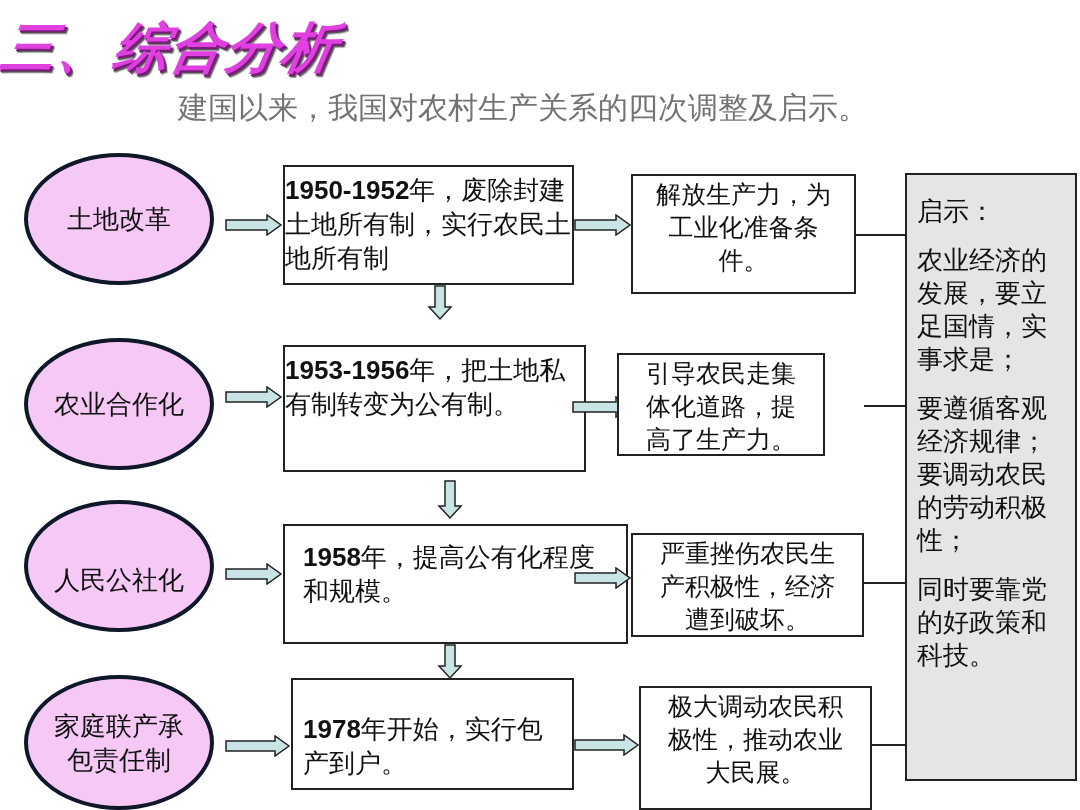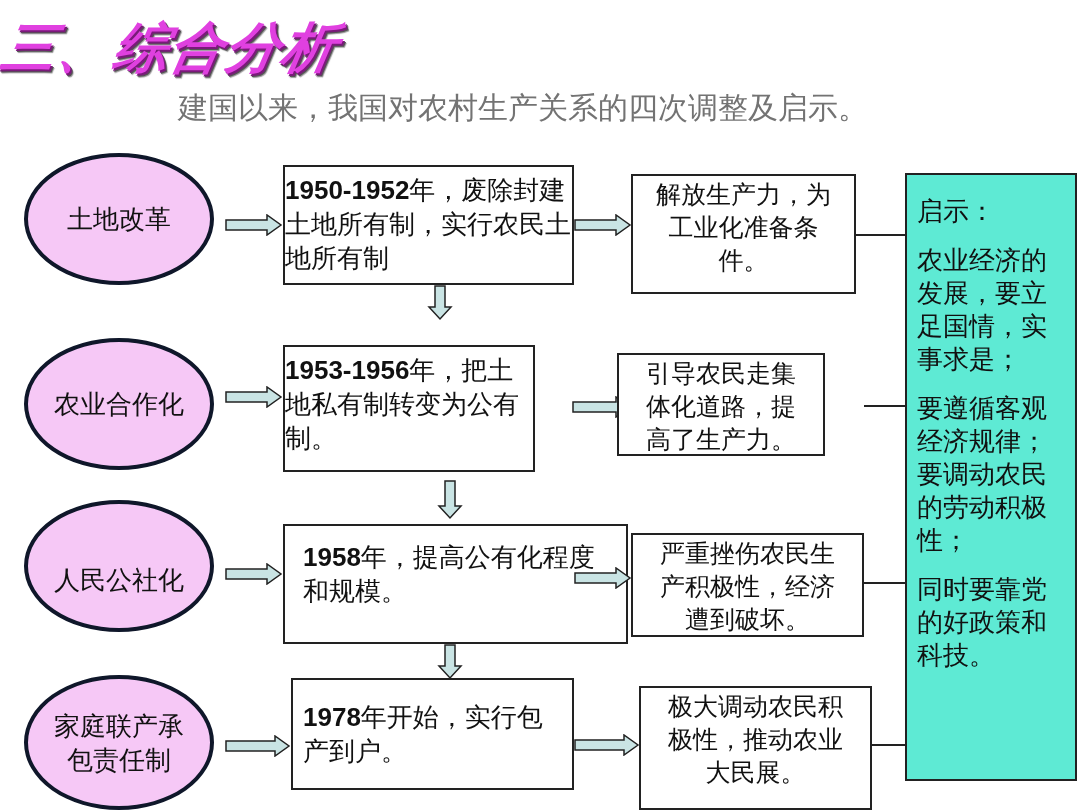--- a/index.html
+++ b/index.html
@@ -12,21 +12,21 @@
   .ellipse { position: absolute; width: 190px; height: 132px; border-radius: 50%; background: #f6c8f6;
              border: 4px solid #0f172a; box-sizing: border-box; display: flex; align-items: center; justify-content: center;
              font-size: 26px; text-align: center; line-height: 34px; }
   .box { position: absolute; background: #fff; border: 2px solid #222; box-sizing: border-box;
          font-size: 26px; line-height: 34px; padding: 6px 0; }
   .box b { font-family: "Liberation Sans", sans-serif; font-weight: bold; }
   .rbox { position: absolute; background: #fff; border: 2px solid #222; box-sizing: border-box;
           font-size: 25px; line-height: 33px; padding: 2px 16px; text-align: center; }
   .arrow-r, .arrow-d { position: absolute; }
   .hline { position: absolute; height: 2px; background: #222; }
-  .insight { position: absolute; left: 905px; top: 173px; width: 172px; height: 608px; background: #5eead4;
+  .insight { position: absolute; left: 905px; top: 173px; width: 172px; height: 608px; background: #e5e5e5;
              border: 2px solid #222; box-sizing: border-box; padding: 20px 8px 0 10px; font-size: 26px; line-height: 33px; }
   .insight p { margin: 0 0 16px 0; }
 </style>
 </head>
 <body>
 
 <div class="title">三、综合分析</div>
 <div class="subtitle">建国以来，我国对农村生产关系的四次调整及启示。</div>
 
 <div class="ellipse" style="left:24px;top:153px;">
@@ -47,21 +47,21 @@
 <svg class="arrow-d" style="left:427px;top:285px;" width="26" height="36">
   <polygon points="8,1 18,1 18,22 24,22 13,34 2,22 8,22" fill="#c9e4e4" stroke="#222" stroke-width="1.5"></polygon>
 </svg>
 
 <div class="ellipse" style="left:24px;top:338px;">
   <span>农业合作化</span>
 </div>
 <svg class="arrow-r" style="left:225px;top:386px;" width="58" height="22">
   <polygon points="1,6 42,6 42,1 56,11 42,21 42,16 1,16" fill="#c9e4e4" stroke="#222" stroke-width="1.5"></polygon>
 </svg>
-<div class="box" style="left:283px;top:345px;width:252px;height:127px;">
+<div class="box" style="left:283px;top:345px;width:303px;height:127px;">
   <b>1953-1956</b><span>年，把土地私有制转变为公有制。</span>
 </div>
 <svg class="arrow-r" style="left:572px;top:396px;" width="60" height="22">
   <polygon points="1,6 44,6 44,1 58,11 44,21 44,16 1,16" fill="#c9e4e4" stroke="#222" stroke-width="1.5"></polygon>
 </svg>
 <div class="rbox" style="left:617px;top:353px;width:208px;height:103px;">引导农民走集体化道路，提高了生产力。</div>
 <div class="hline" style="left:864px;top:405px;width:41px;"></div>
 
 <svg class="arrow-d" style="left:437px;top:480px;" width="26" height="40">
   <polygon points="8,1 18,1 18,26 24,26 13,38 2,26 8,26" fill="#c9e4e4" stroke="#222" stroke-width="1.5"></polygon>
@@ -88,21 +88,21 @@
 
 <div class="ellipse" style="left:24px;top:675px;height:135px;">
   <div>
     <div>家庭联产承</div>
     <div>包责任制</div>
   </div>
 </div>
 <svg class="arrow-r" style="left:225px;top:735px;" width="66" height="22">
   <polygon points="1,6 50,6 50,1 64,11 50,21 50,16 1,16" fill="#c9e4e4" stroke="#222" stroke-width="1.5"></polygon>
 </svg>
-<div class="box" style="left:291px;top:678px;width:283px;height:112px;padding:20px 10px;">
+<div class="box" style="left:291px;top:678px;width:283px;height:112px;padding:32px 10px;">
   <b>1978</b><span>年开始，实行包产到户。</span>
 </div>
 <svg class="arrow-r" style="left:574px;top:734px;" width="66" height="22">
   <polygon points="1,6 50,6 50,1 64,11 50,21 50,16 1,16" fill="#c9e4e4" stroke="#222" stroke-width="1.5"></polygon>
 </svg>
 <div class="rbox" style="left:639px;top:686px;width:233px;height:124px;">极大调动农民积极性，推动农业大民展。</div>
 <div class="hline" style="left:872px;top:744px;width:33px;"></div>
 
 <div class="insight">
   <p>启示：</p>

